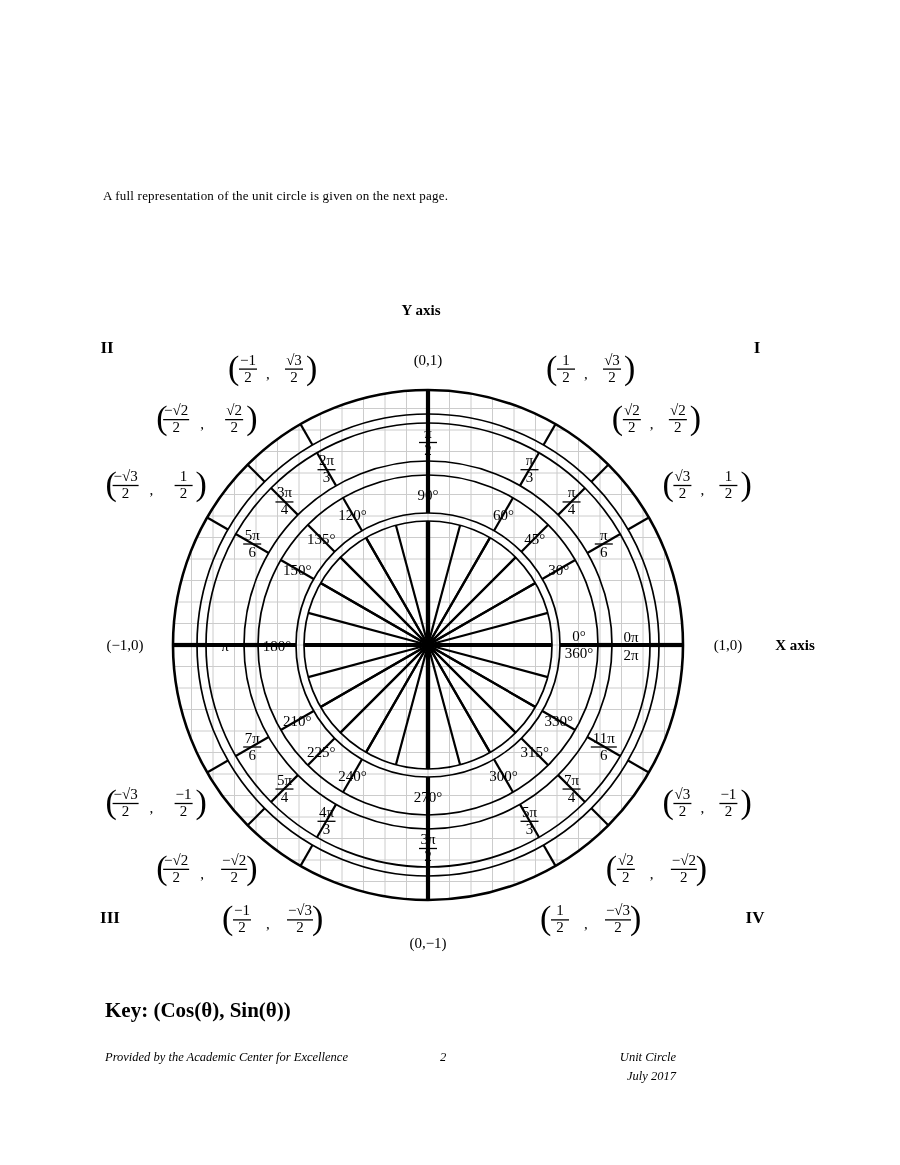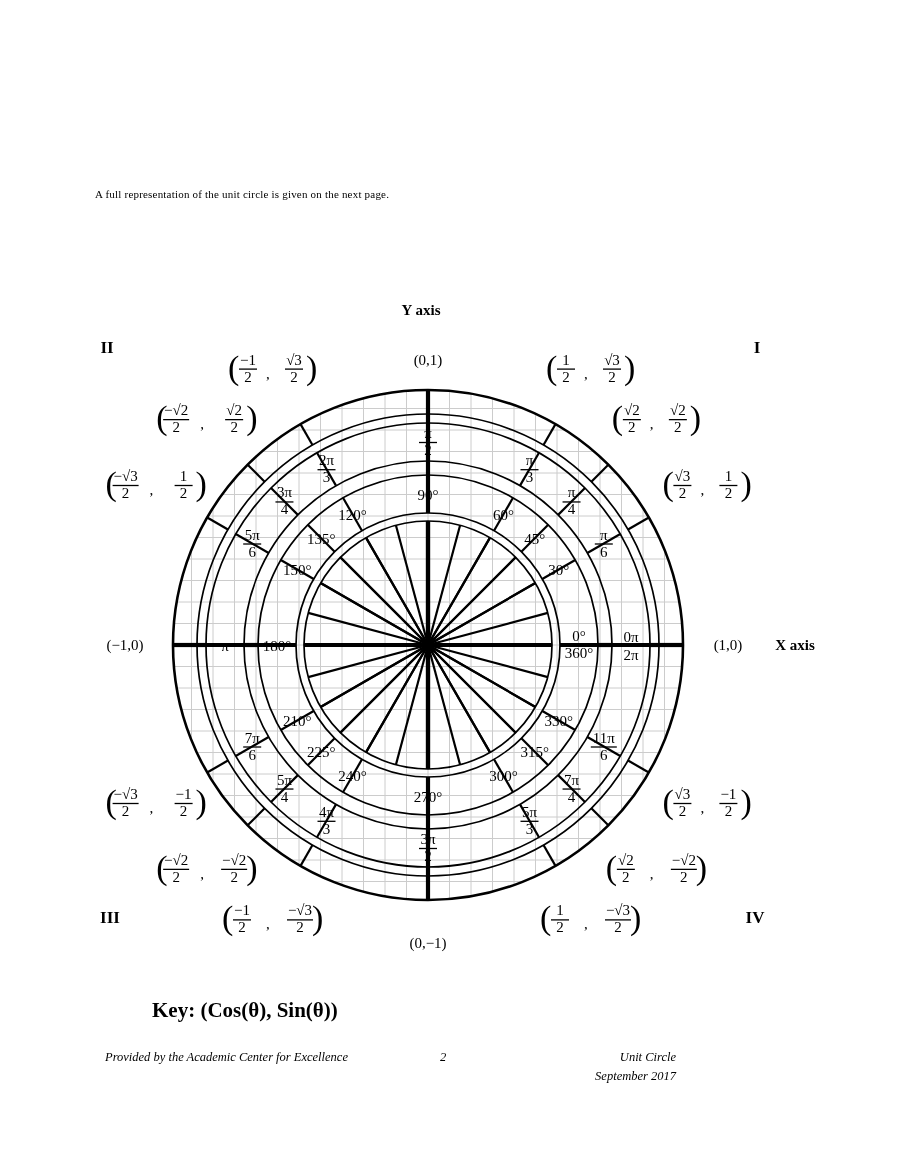--- a/index.html
+++ b/index.html
@@ -2,26 +2,26 @@
 <html><head>
 <meta charset="utf-8">
 <style>
   html,body{margin:0;padding:0;}
   body{
     width:900px;height:1165px;background:#ffffff;
     font-family:"Liberation Serif","DejaVu Serif",serif;
     color:#000;position:relative;overflow:hidden;
   }
   .intro{
-    position:absolute;left:95px;top:188px;
-    font-size:11px;letter-spacing:.2px;
+    position:absolute;left:103px;top:188px;
+    font-size:13px;letter-spacing:.2px;
   }
   .keyline{
     position:absolute;left:105px;top:998px;
-    font-size:21px;font-weight:bold;margin-left:47px;
+    font-size:21px;font-weight:bold;
   }
   .footer{position:absolute;left:0;top:1050px;width:776px;height:60px;}
   .footer span{
     position:absolute;font-style:italic;font-size:12.5px;
   }
   .f-left{left:105px;top:0;}
   .f-page{left:440px;top:0;}
   .f-right1{right:100px;top:0;margin-left:32px;}
   .f-right2{right:100px;top:19px;}
   #circle-wrap{position:absolute;left:0;top:255px;width:900px;height:730px;}
@@ -497,14 +497,14 @@
       </g>
     </svg>
 </div>
 
 <div class="keyline">Key: (Cos(θ), Sin(θ))</div>
 
 <div class="footer">
   <span class="f-left">Provided by the Academic Center for Excellence</span>
   <span class="f-page">2</span>
   <span class="f-right1">Unit Circle</span>
-  <span class="f-right2">September 2017</span>
+  <span class="f-right2">July 2017</span>
 </div>
 
 </body></html>

